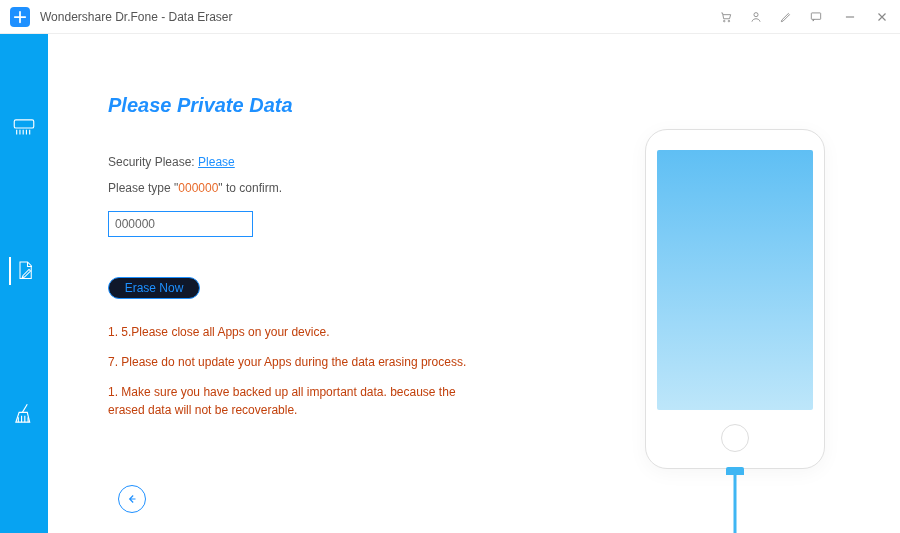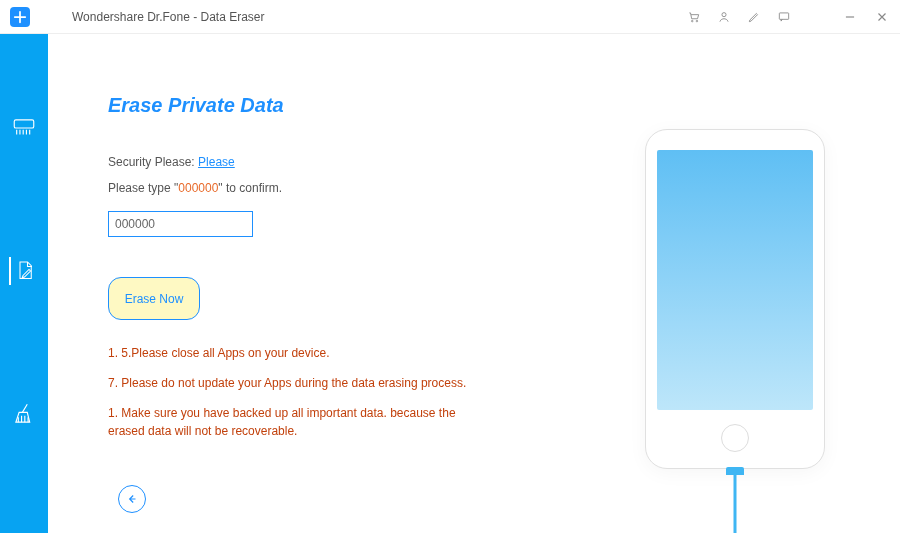--- a/index.html
+++ b/index.html
@@ -19,21 +19,20 @@
     display: flex;
     flex-direction: column;
   }
   
   .titlebar {
     height: 34px;
     display: flex;
     align-items: center;
     padding: 0 10px;
     border-bottom: 1px solid #eee;
-    gap: 32px;
   }
   .titlebar .app-logo {
     width: 20px; height: 20px;
     background: #1E90FF;
     border-radius: 4px;
     display: flex; align-items: center; justify-content: center;
     margin-right: 10px;
   }
   .titlebar .app-logo svg { width: 14px; height: 14px; }
   .titlebar .app-title { color: #555; font-size: 12px; }
@@ -90,24 +89,24 @@
     border: 1px solid #1E90FF;
     padding: 0 6px;
     font-size: 12px;
     color: #666;
     outline: none;
     margin-bottom: 40px;
     display: block;
   }
   .erase-btn {
     width: 92px;
-    height: 43px;
+    height: 22px;
     border: 1px solid #1E90FF;
     border-radius: 13px;
-    background: #fef9c3;
+    background: #0f172a;
     color: #1E90FF;
     font-size: 12px;
     cursor: pointer;
     margin-bottom: 24px;
     display: block;
   }
   .attention-heading { font-weight: 700; color: #333; font-size: 12px; margin-bottom: 16px; }
   .attention-list { list-style: none; }
   .attention-list li { color: #c2410c; font-size: 12px; margin-bottom: 12px; line-height: 1.5; max-width: 380px; }
 
@@ -245,21 +244,21 @@
         <svg viewBox="0 0 32 32" width="26" height="26">
           <path d="M20 4l-6 10"></path>
           <path d="M10 14h10l3 12H6z"></path>
           <path d="M9 26v-6M13 26v-8M17 26v-8M21 26v-6"></path>
         </svg>
       </div>
     </div>
 
     <div class="content">
       <div class="left-panel">
-        <h1>Erase Private Data</h1>
+        <h1>Please Private Data</h1>
 
         <div class="sec-level">
           <span>Security Please:</span>
           <a>Please</a>
         </div>
 
         <div class="prompt-line">
           <span>Please type "</span><span class="code">000000</span><span>" to confirm.</span>
         </div>
 

